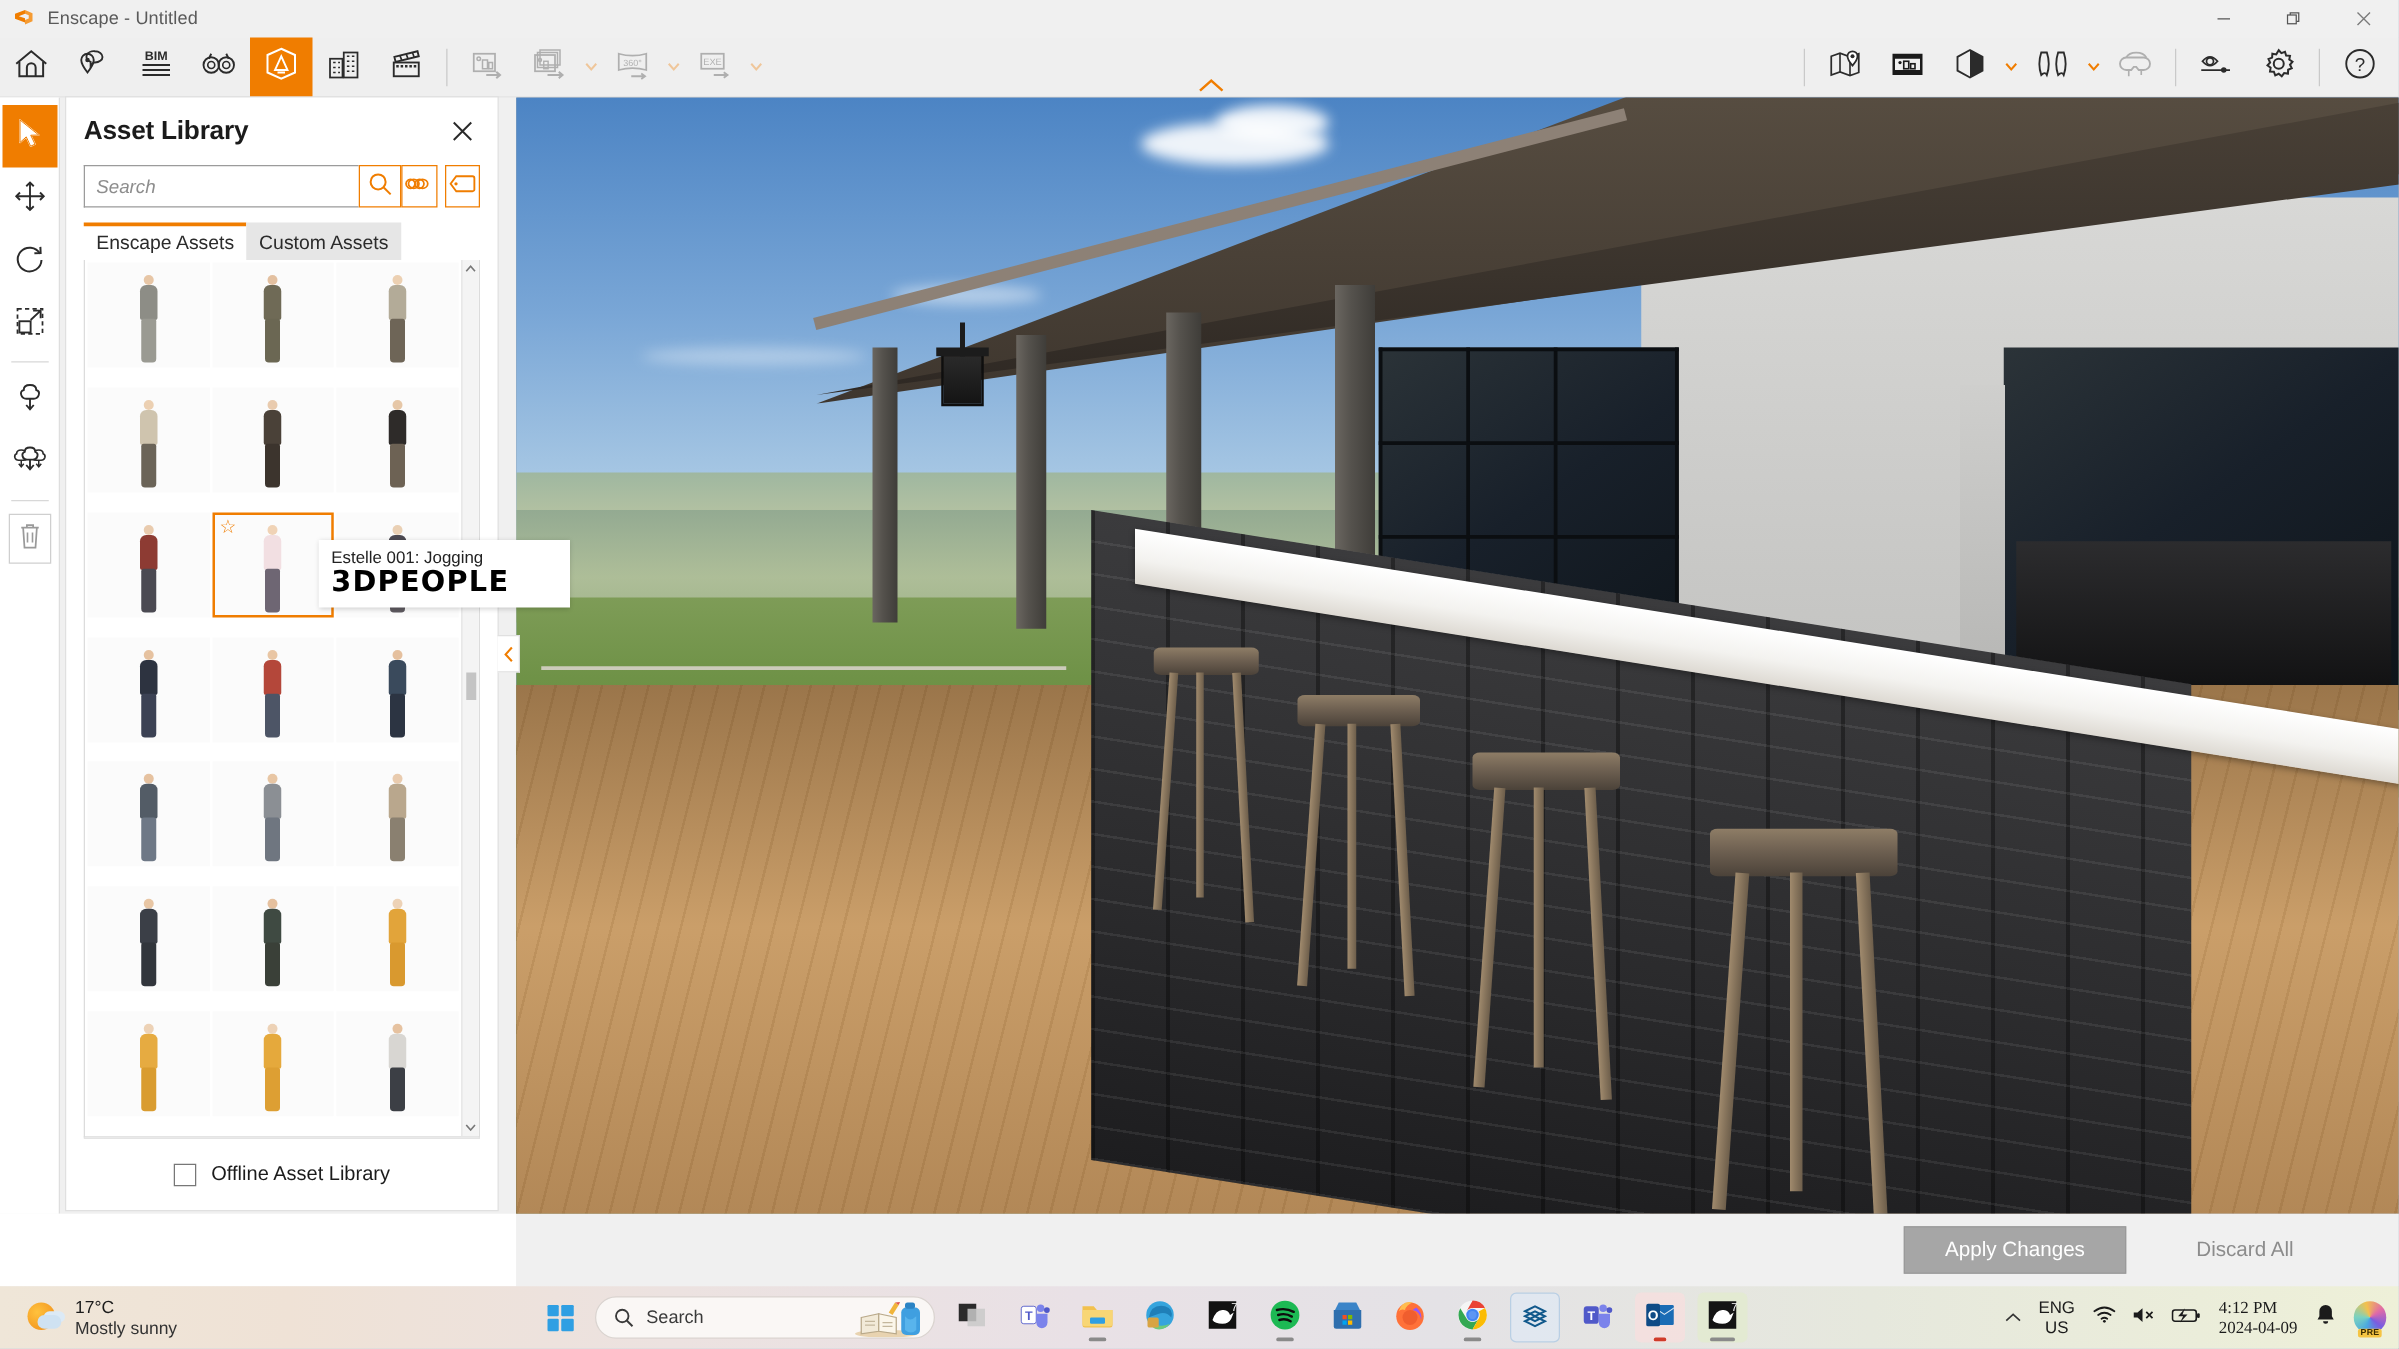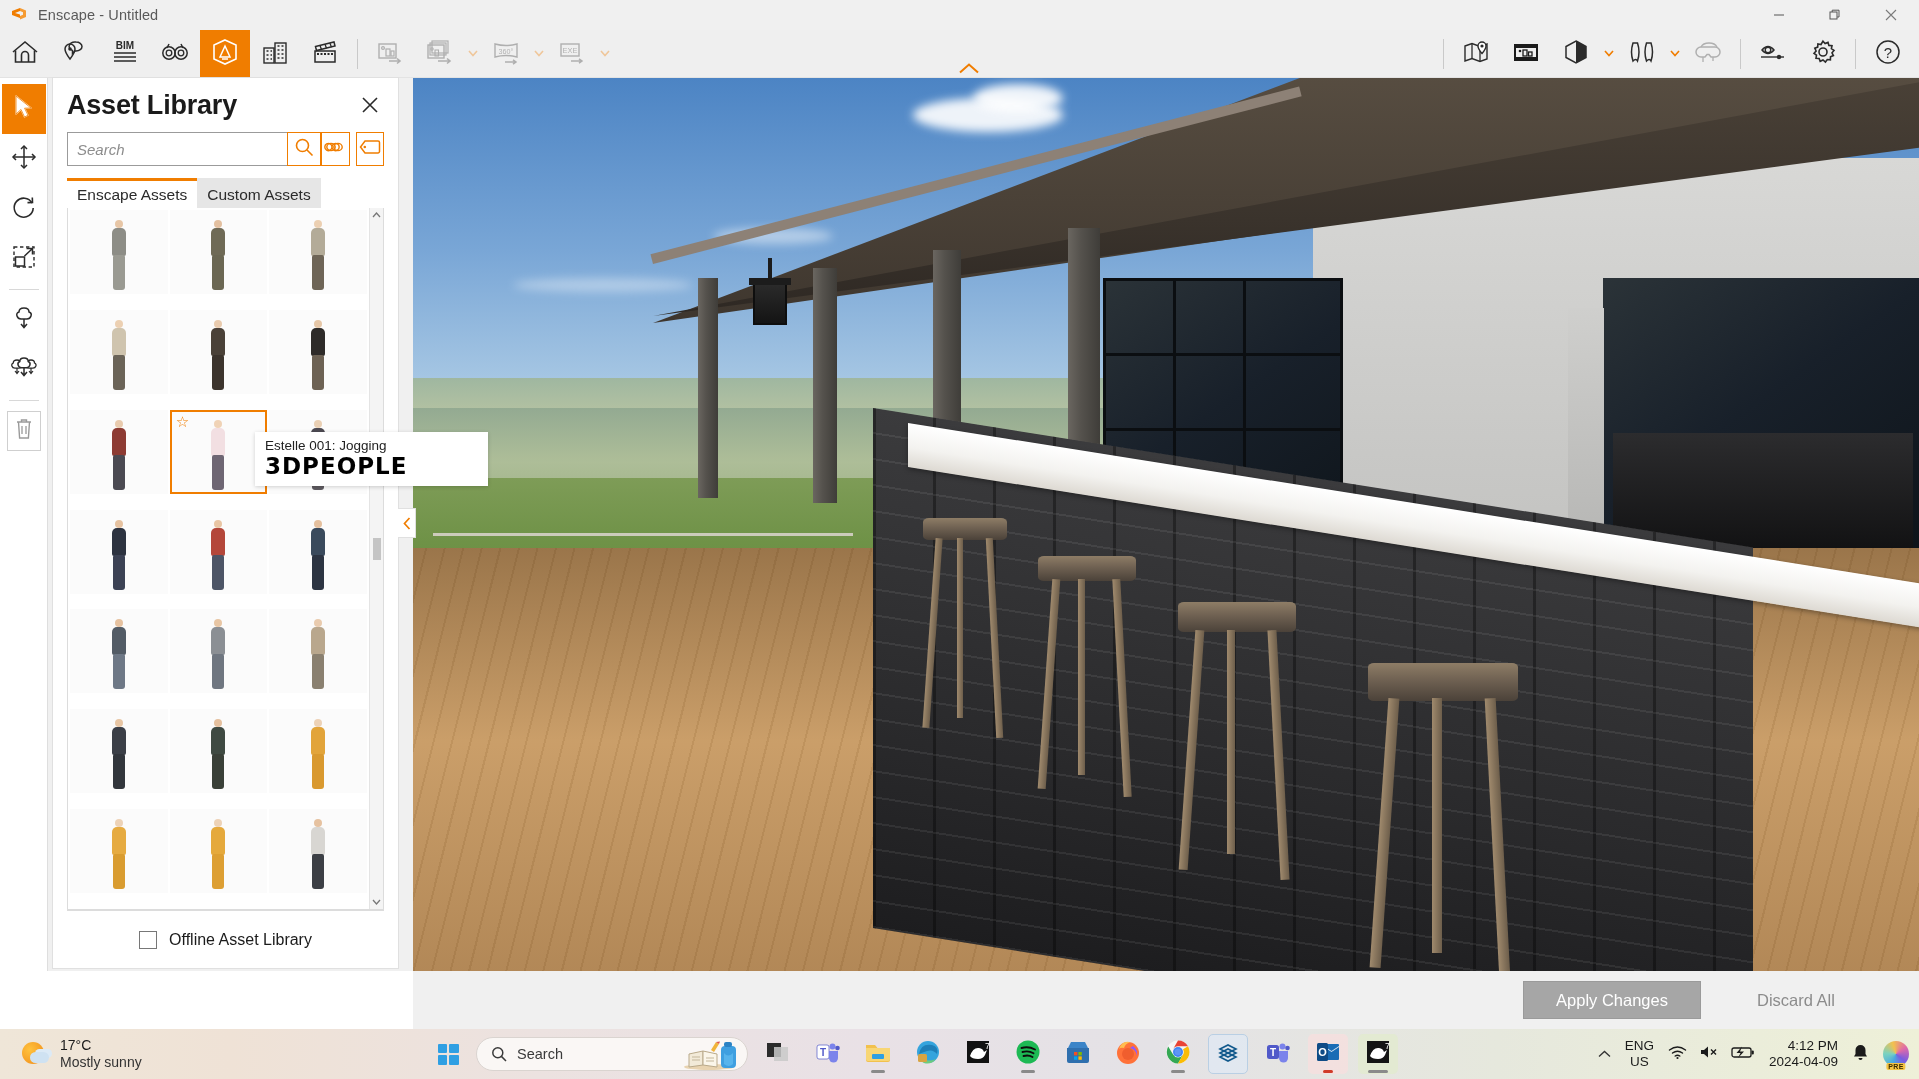--- a/index.html
+++ b/index.html
@@ -183,21 +183,21 @@
   #assetpanel {
     position:absolute; left:53px; top:78px; width:345px; height:890px;
     background:#ffffff; z-index: 25;
     box-shadow: 0 0 0 1px #e0e0e0;
     display:flex; flex-direction:column;
   }
   .ap-header {
     height: 54px; display:flex; align-items:center; padding: 0 14px 0 14px;
     justify-content: space-between;
   }
-  .ap-title { font-size: 27px; font-weight: bold; color: #1b1b1b; letter-spacing:-.2px;}
+  .ap-title { font-size: 21px; font-weight: bold; color: #1b1b1b; letter-spacing:-.2px;}
   .ap-close { width:28px; height:28px; display:flex; align-items:center; justify-content:center; color:#2a2a2a;}
 
   .ap-searchrow { display:flex; padding: 0 14px; align-items:center; height:34px; }
   .ap-search-wrap { display:flex; flex:1 1 auto; height:34px; }
   .ap-search-input {
     flex:1 1 auto; height:34px; border:1px solid #9b9b9b; border-right:none;
     padding: 0 9px; font-size:15px; font-style: italic; color:#3a3a3a;
     font-family:"Liberation Sans", sans-serif; outline:none; background:#fff;
   }
   .ap-search-input::placeholder { color:#8d8d8d; font-style: italic; }
@@ -253,21 +253,21 @@
     height:58px; border-top:1px solid #dcdcdc; margin:0 14px;
     display:flex; align-items:center; justify-content:center;
   }
   .ap-check {
     width:18px; height:18px; border:1px solid #777; background:#fff; margin-right:12px;
   }
   .ap-check-label { font-size:16px; color:#1b1b1b; }
 
   
   #tooltip {
-    position:absolute; left:255px; top:432px; width:233px; height:54px;
+    position:absolute; left:255px; top:432px; width:201px; height:54px;
     background:#fff; z-index:60; padding:6px 8px 4px 10px;
     box-shadow: 0 1px 4px rgba(0,0,0,.18);
   }
   #tooltip .tt-title { font-size:13.5px; color:#222; white-space:nowrap; }
   #tooltip .tt-brand {
     font-size:23px; font-weight:bold; letter-spacing:1px; color:#000000;
     font-family:"DejaVu Sans", sans-serif; line-height:1.05; margin-top:1px;
   }
 
   
@@ -328,21 +328,21 @@
   }
   .tbw-icon .dot.red { background:#d03b2a; width:10px; }
   .tbw-icon.activeapp { background: rgba(225,235,205,.75); }
   .tbw-icon.activeapp .dot { width:20px; background:#8a8a8a; }
   .tbw-icon.pinkbg { background: rgba(250,222,222,.7); }
   .tbw-icon.bluebg { background: rgba(222,235,250,.55); border:1px solid #b9cfe4;}
 
   .tbw-right { position:absolute; right:10px; display:flex; align-items:center; gap:14px;}
   .tbw-chev { color:#333; font-size:12px; }
   .tbw-lang { text-align:center; line-height:1.15; font-size:13.5px; color:#1b1b1b; }
-  .tbw-clock { text-align:right; line-height:1.2; font-size:13.5px; color:#1b1b1b; }
+  .tbw-clock { text-align:left; line-height:1.2; font-size:13.5px; color:#1b1b1b;font-family:Liberation Serif, serif; }
   .tbw-sys { display:flex; align-items:center; gap:12px; color:#1b1b1b; }
   .copilot {
     width:26px; height:26px; border-radius:50%; position:relative;
     background: conic-gradient(from 200deg, #4aa8e0, #7ad2c0, #f2c14e, #e06aa8, #7a5ce0, #4aa8e0);
   }
   .copilot .pre {
     position:absolute; bottom:-3px; left:50%; transform:translateX(-50%);
     background:#f5c443; color:#3a2b00; font-size:7px; font-weight:bold;
     padding:0 2px; border-radius:2px; letter-spacing:.3px;
   }

